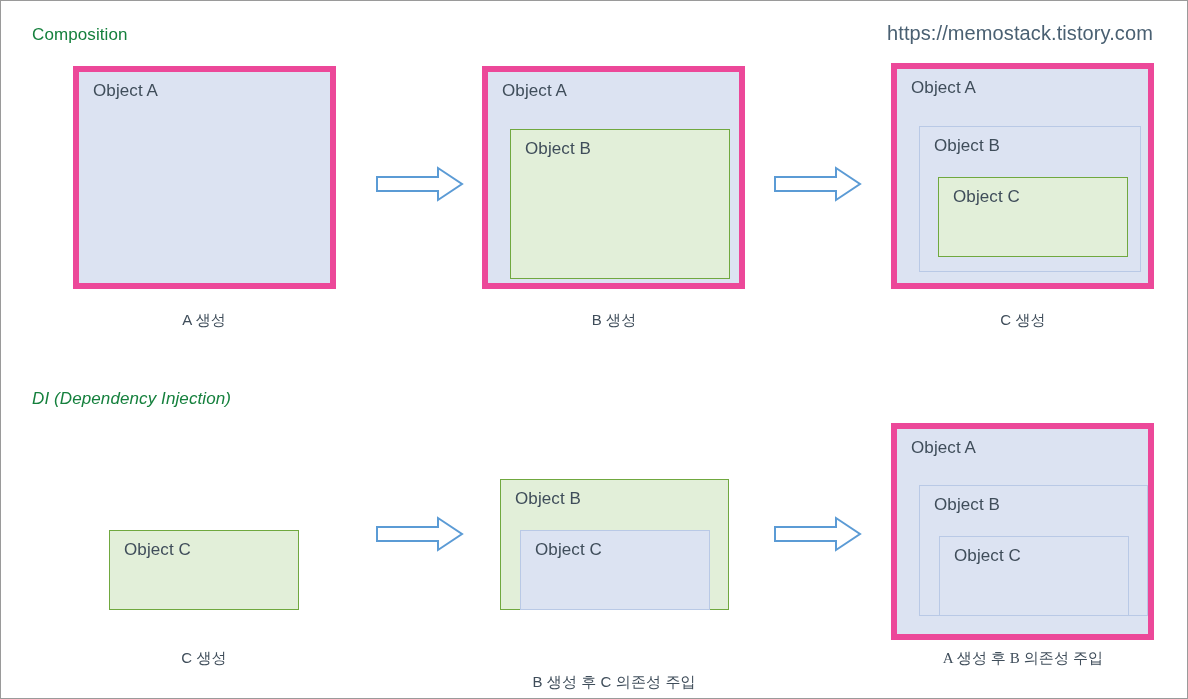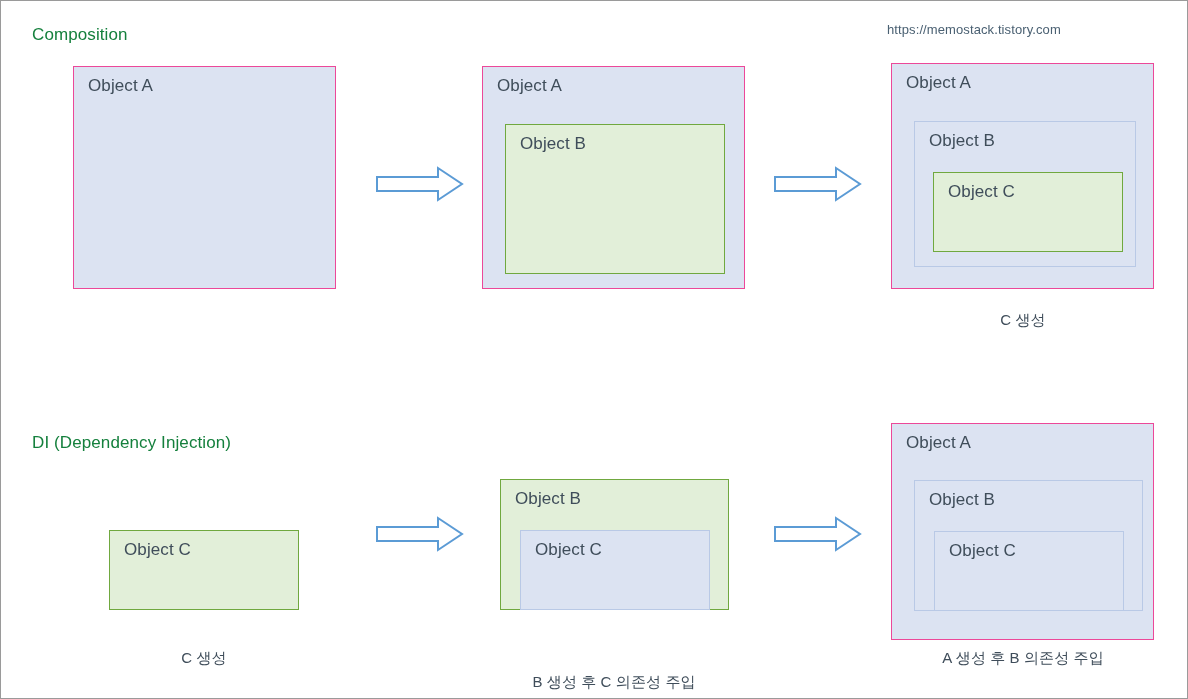--- a/index.html
+++ b/index.html
@@ -23,33 +23,33 @@
   .section-title {
     position: absolute;
     font-size: 17px;
     color: #15803d;
     white-space: nowrap;
     letter-spacing: 0.1px;
   }
 
   .watermark {
     position: absolute;
-    font-size: 13px;
+    font-size: 20px;
     color: #4a6072;
     white-space: nowrap;
     letter-spacing: 0.1px;
   }
 
   .box {
     position: absolute;
     box-sizing: border-box;
   }
   .box-blue {
     background: #dce3f2;
-    border: 1px solid #ec4899;
+    border: 6px solid #ec4899;
   }
   .box-blue-inner {
     background: #dce3f2;
     border: 1px solid #b9c9e6;
   }
   .box-green {
     background: #e2efd9;
     border: 1px solid #70a83f;
   }
 
@@ -81,48 +81,50 @@
 
 <div id="canvas">
 
   <div class="watermark" style="left:886px; top:21px;">https://memostack.tistory.com</div>
 
   <div class="section-title" style="left:31px; top:24px;">Composition</div>
 
   <div class="box box-blue" style="left:72px; top:65px; width:263px; height:223px;">
     <div class="box-label">Object A</div>
   </div>
+  <div class="caption" style="left:103px; top:310px; width:200px;">A 생성</div>
 
   <svg class="arrow" style="left:375px; top:165px;" width="88" height="36" viewBox="0 0 88 36">
     <polygon points="1,11 62,11 62,2 86,18 62,34 62,25 1,25" fill="#ffffff" stroke="#5b9bd5" stroke-width="2"></polygon>
   </svg>
 
   <div class="box box-blue" style="left:481px; top:65px; width:263px; height:223px;">
     <div class="box-label">Object A</div>
     <div class="box box-green" style="left:22px; top:57px; width:220px; height:150px;">
       <div class="box-label">Object B</div>
     </div>
   </div>
+  <div class="caption" style="left:513px; top:310px; width:200px;">B 생성</div>
 
   <svg class="arrow" style="left:773px; top:165px;" width="88" height="36" viewBox="0 0 88 36">
     <polygon points="1,11 62,11 62,2 86,18 62,34 62,25 1,25" fill="#ffffff" stroke="#5b9bd5" stroke-width="2"></polygon>
   </svg>
 
   <div class="box box-blue" style="left:890px; top:62px; width:263px; height:226px;">
     <div class="box-label">Object A</div>
     <div class="box box-blue-inner" style="left:22px; top:57px; width:222px; height:146px;">
       <div class="box-label">Object B</div>
       <div class="box box-green" style="left:18px; top:50px; width:190px; height:80px;">
         <div class="box-label">Object C</div>
       </div>
     </div>
   </div>
   <div class="caption" style="left:922px; top:310px; width:200px;">C 생성</div>
 
-  <div class="section-title" style="left:31px; top:432px;">DI (Dependency Injection)</div>
+  <div class="section-title" style="left:31px; top:388px;font-style:italic;">DI (Dependency Injection)</div>
 
   <div class="box box-green" style="left:108px; top:529px; width:190px; height:80px;">
     <div class="box-label">Object C</div>
   </div>
   <div class="caption" style="left:103px; top:648px; width:200px;">C 생성</div>
 
   <svg class="arrow" style="left:375px; top:515px;" width="88" height="36" viewBox="0 0 88 36">
     <polygon points="1,11 62,11 62,2 86,18 62,34 62,25 1,25" fill="#ffffff" stroke="#5b9bd5" stroke-width="2"></polygon>
   </svg>
 
@@ -140,15 +142,15 @@
 
   <div class="box box-blue" style="left:890px; top:422px; width:263px; height:217px;">
     <div class="box-label">Object A</div>
     <div class="box box-blue-inner" style="left:22px; top:56px; width:229px; height:131px;">
       <div class="box-label">Object B</div>
       <div class="box box-blue-inner" style="left:19px; top:50px; width:190px; height:80px;">
         <div class="box-label">Object C</div>
       </div>
     </div>
   </div>
-  <div class="caption" style="left:922px; top:648px; width:200px;">A 생성 후 B 의존성 주입</div>
+  <div class="caption" style="left:922px; top:648px; width:200px;font-family:Liberation Serif, serif;">A 생성 후 B 의존성 주입</div>
 
 </div>
 
 </body></html>

